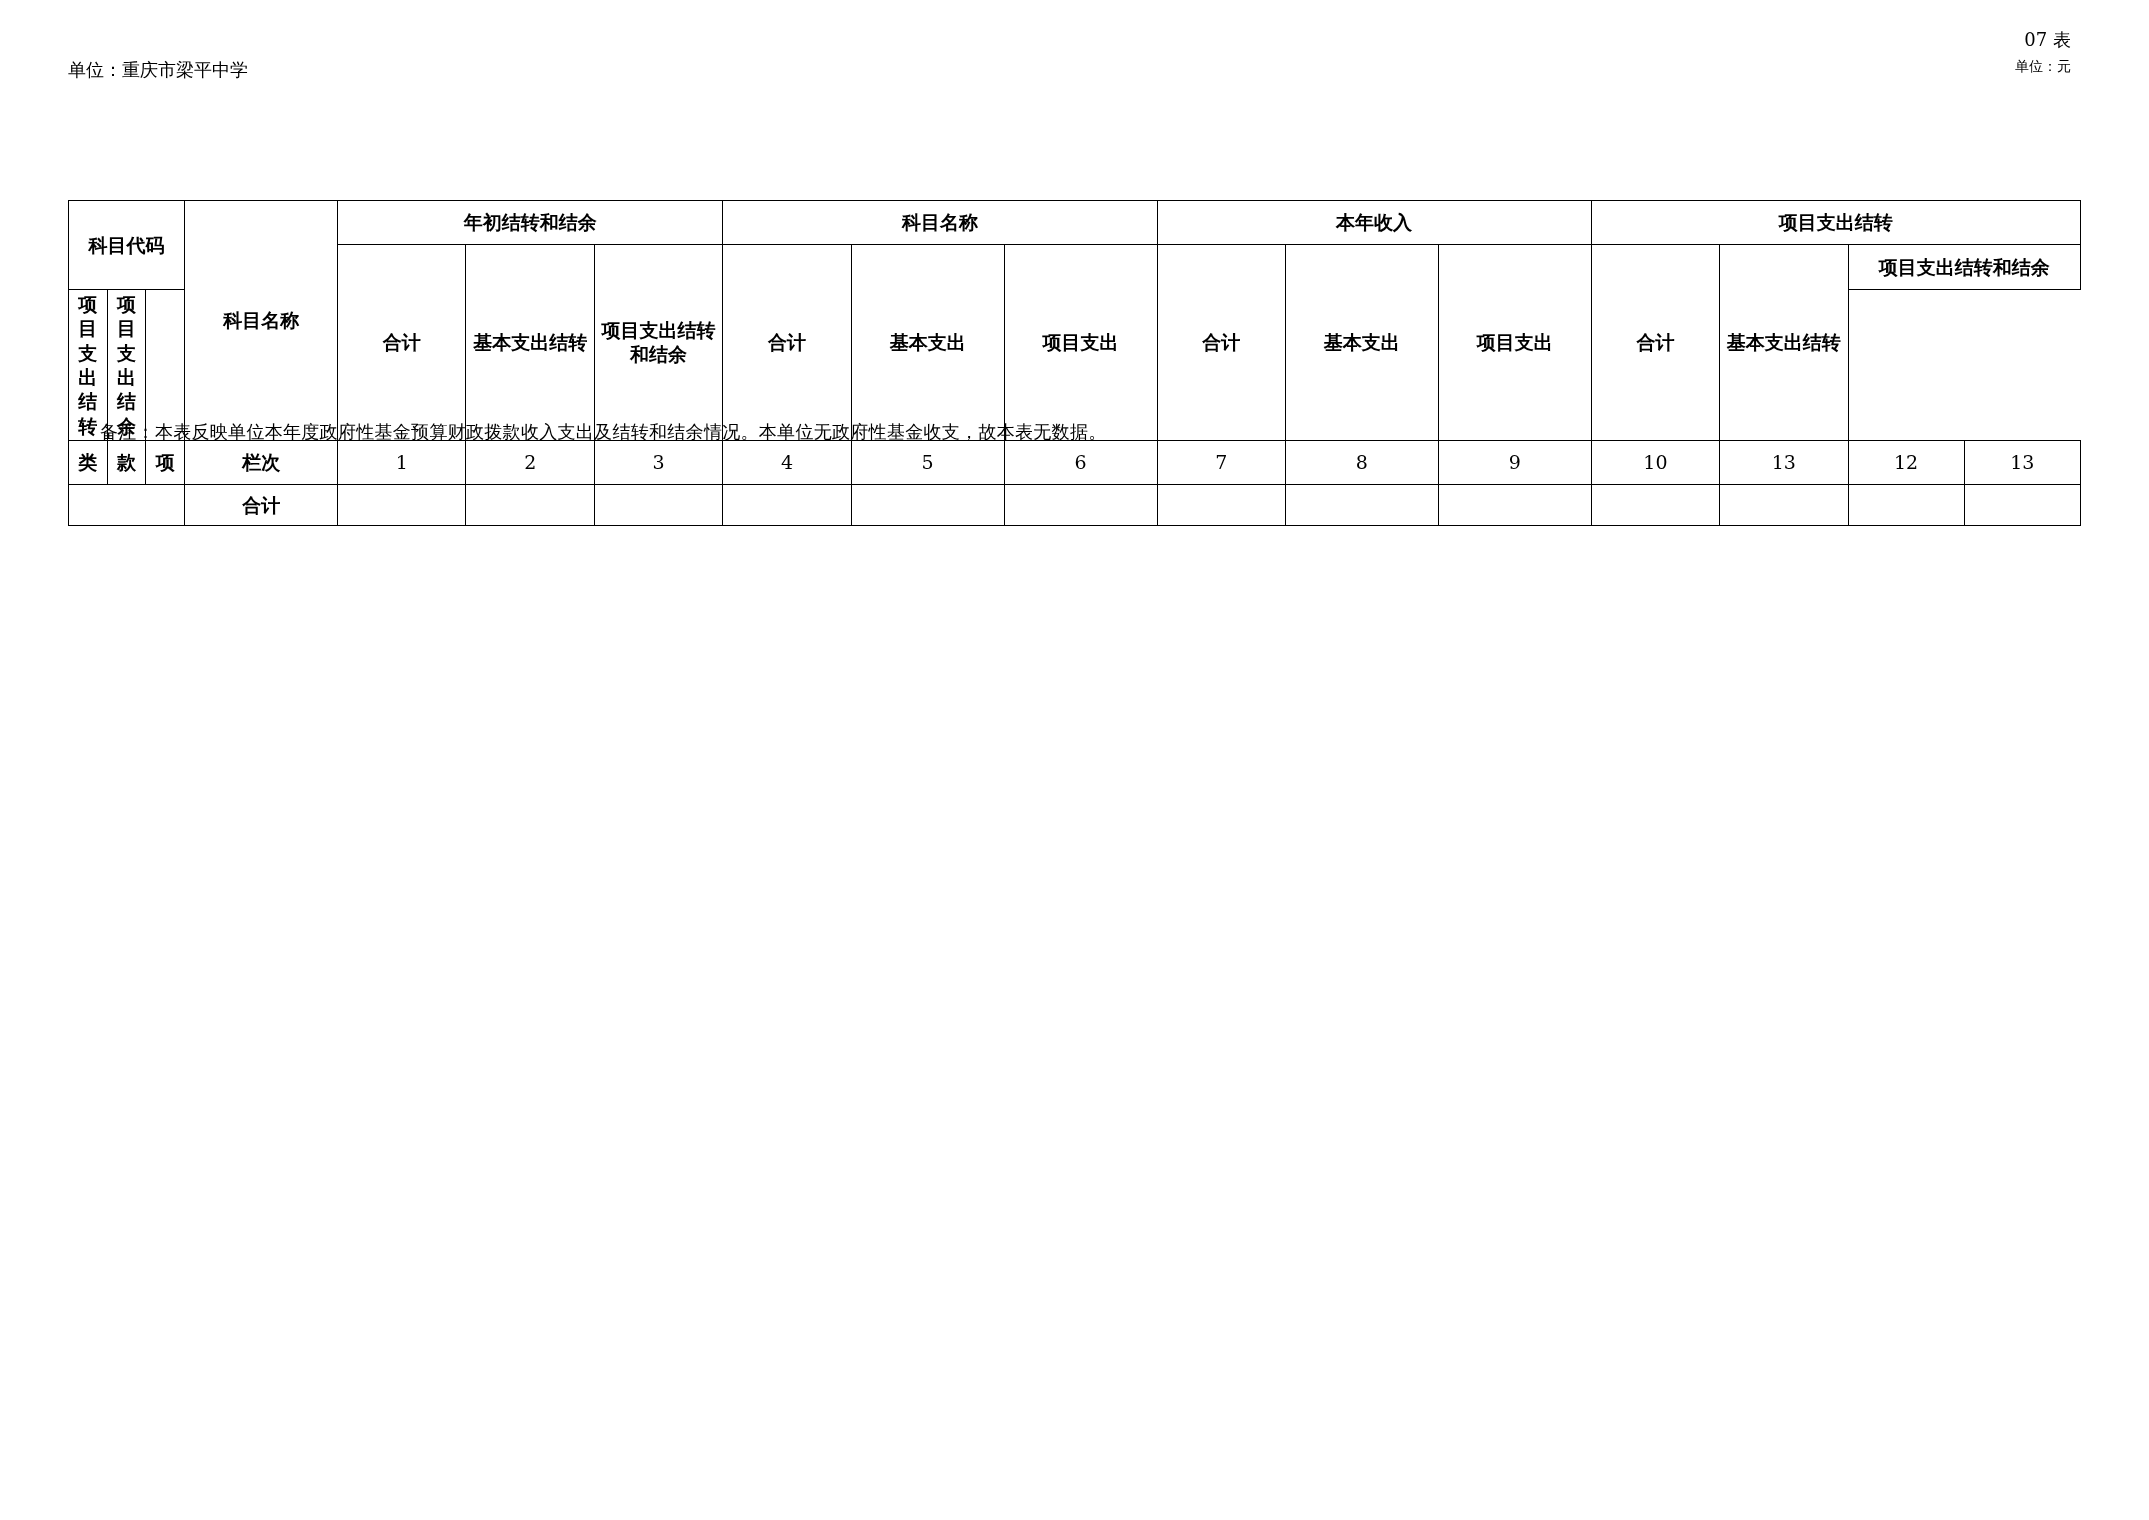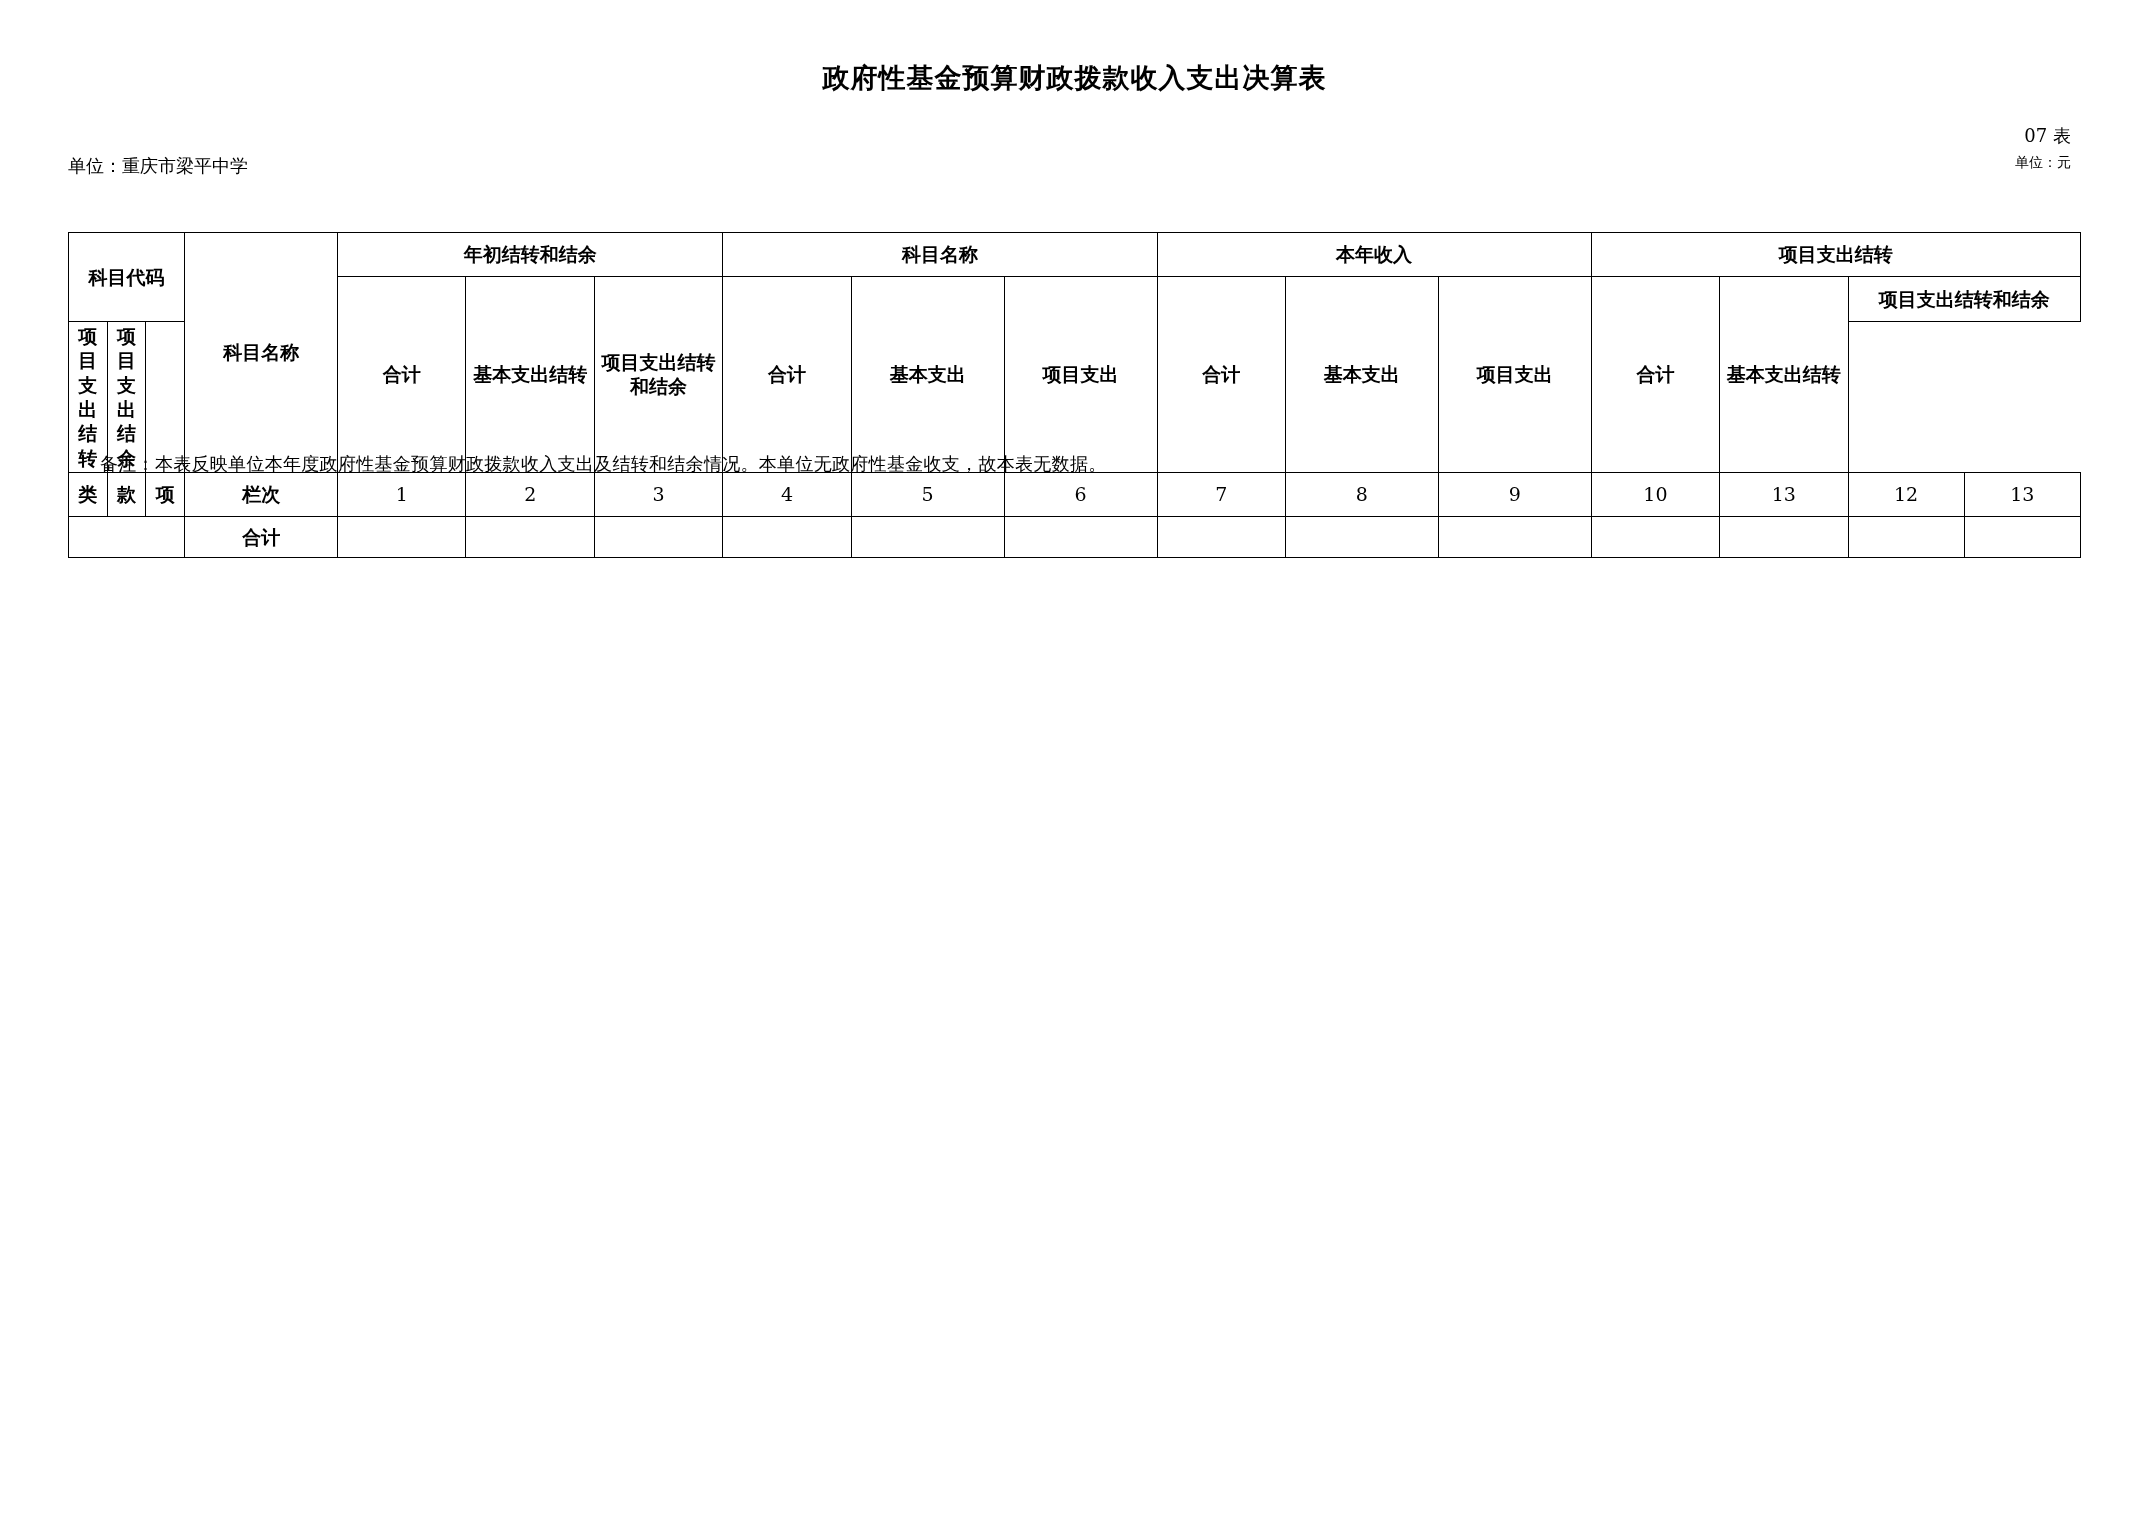--- a/index.html
+++ b/index.html
@@ -89,21 +89,20 @@
     font-size: 18px;
     letter-spacing: 0.3px;
   }
   .empty-cell { }
 </style>
 </head>
 <body>
 
 <div class="page">
 
-  <div class="doc-title">政府性基金预算财政拨款收入支出决算表</div>
 
   <div class="meta-row">
     <div class="sheet-no">07 表</div>
     <div class="unit-left">单位：重庆市梁平中学</div>
     <div class="unit-right">单位：元</div>
   </div>
 
   <div class="table-wrap">
     <table class="fin">
       <colgroup>

